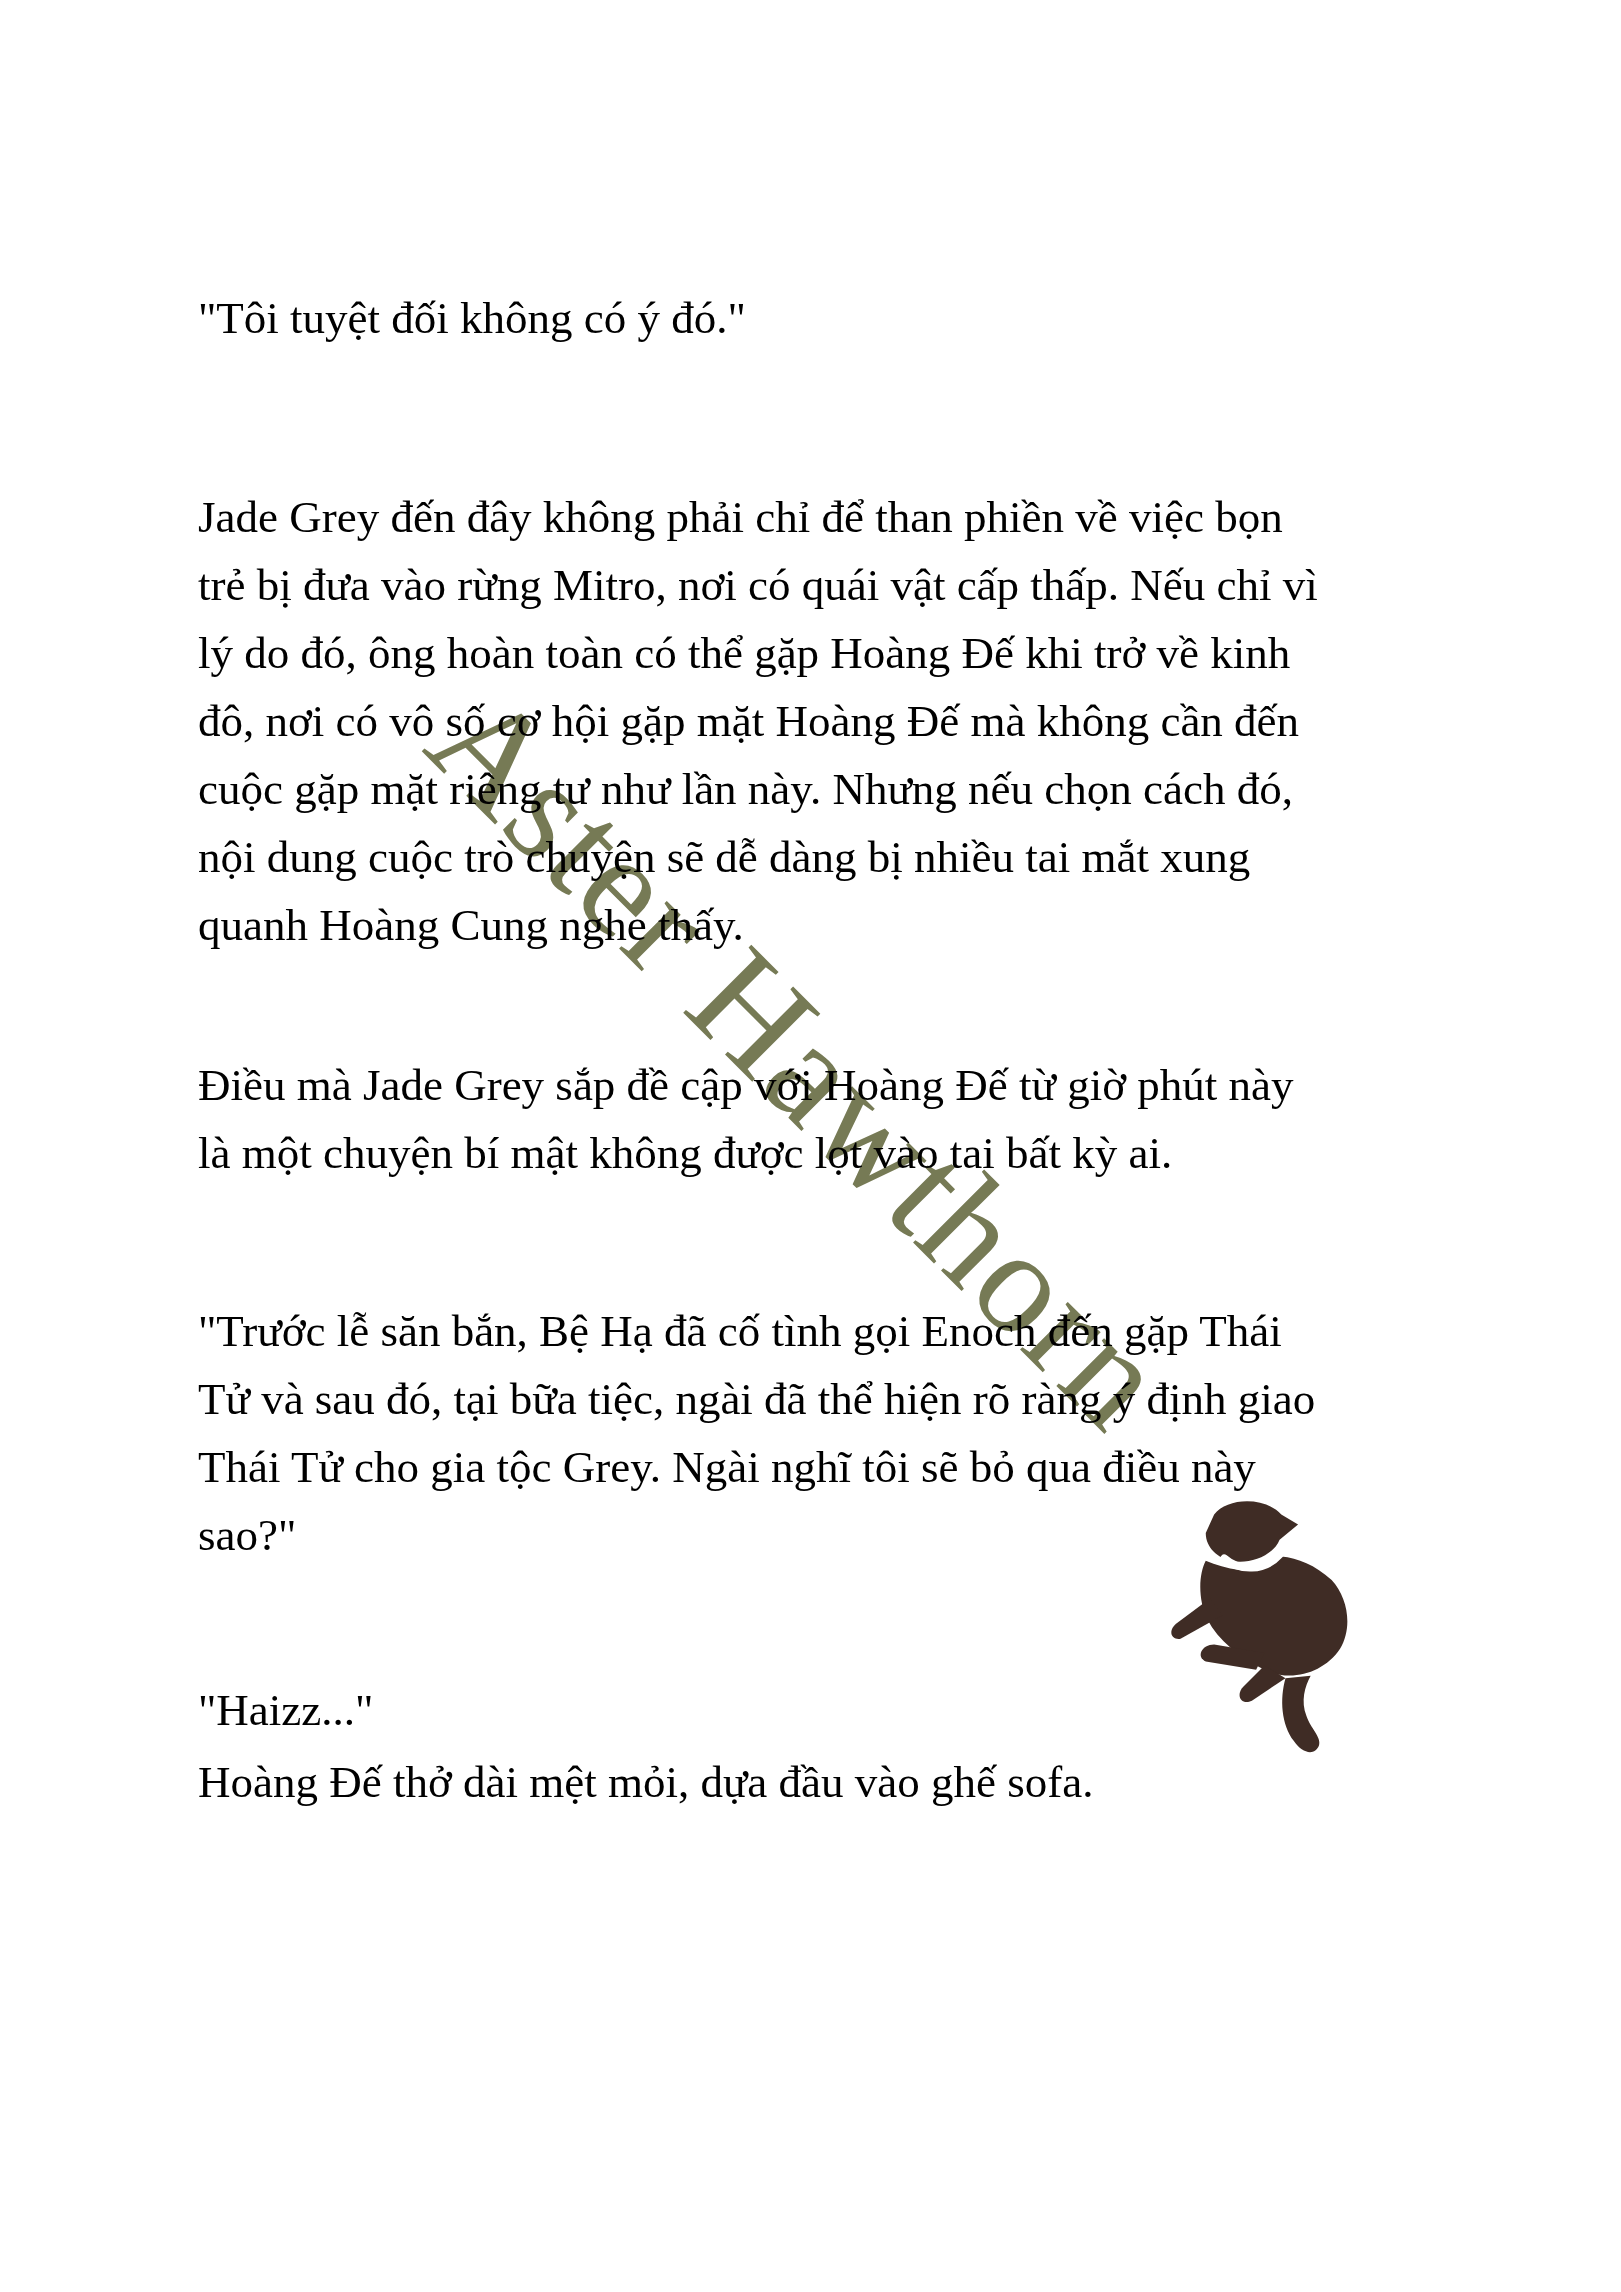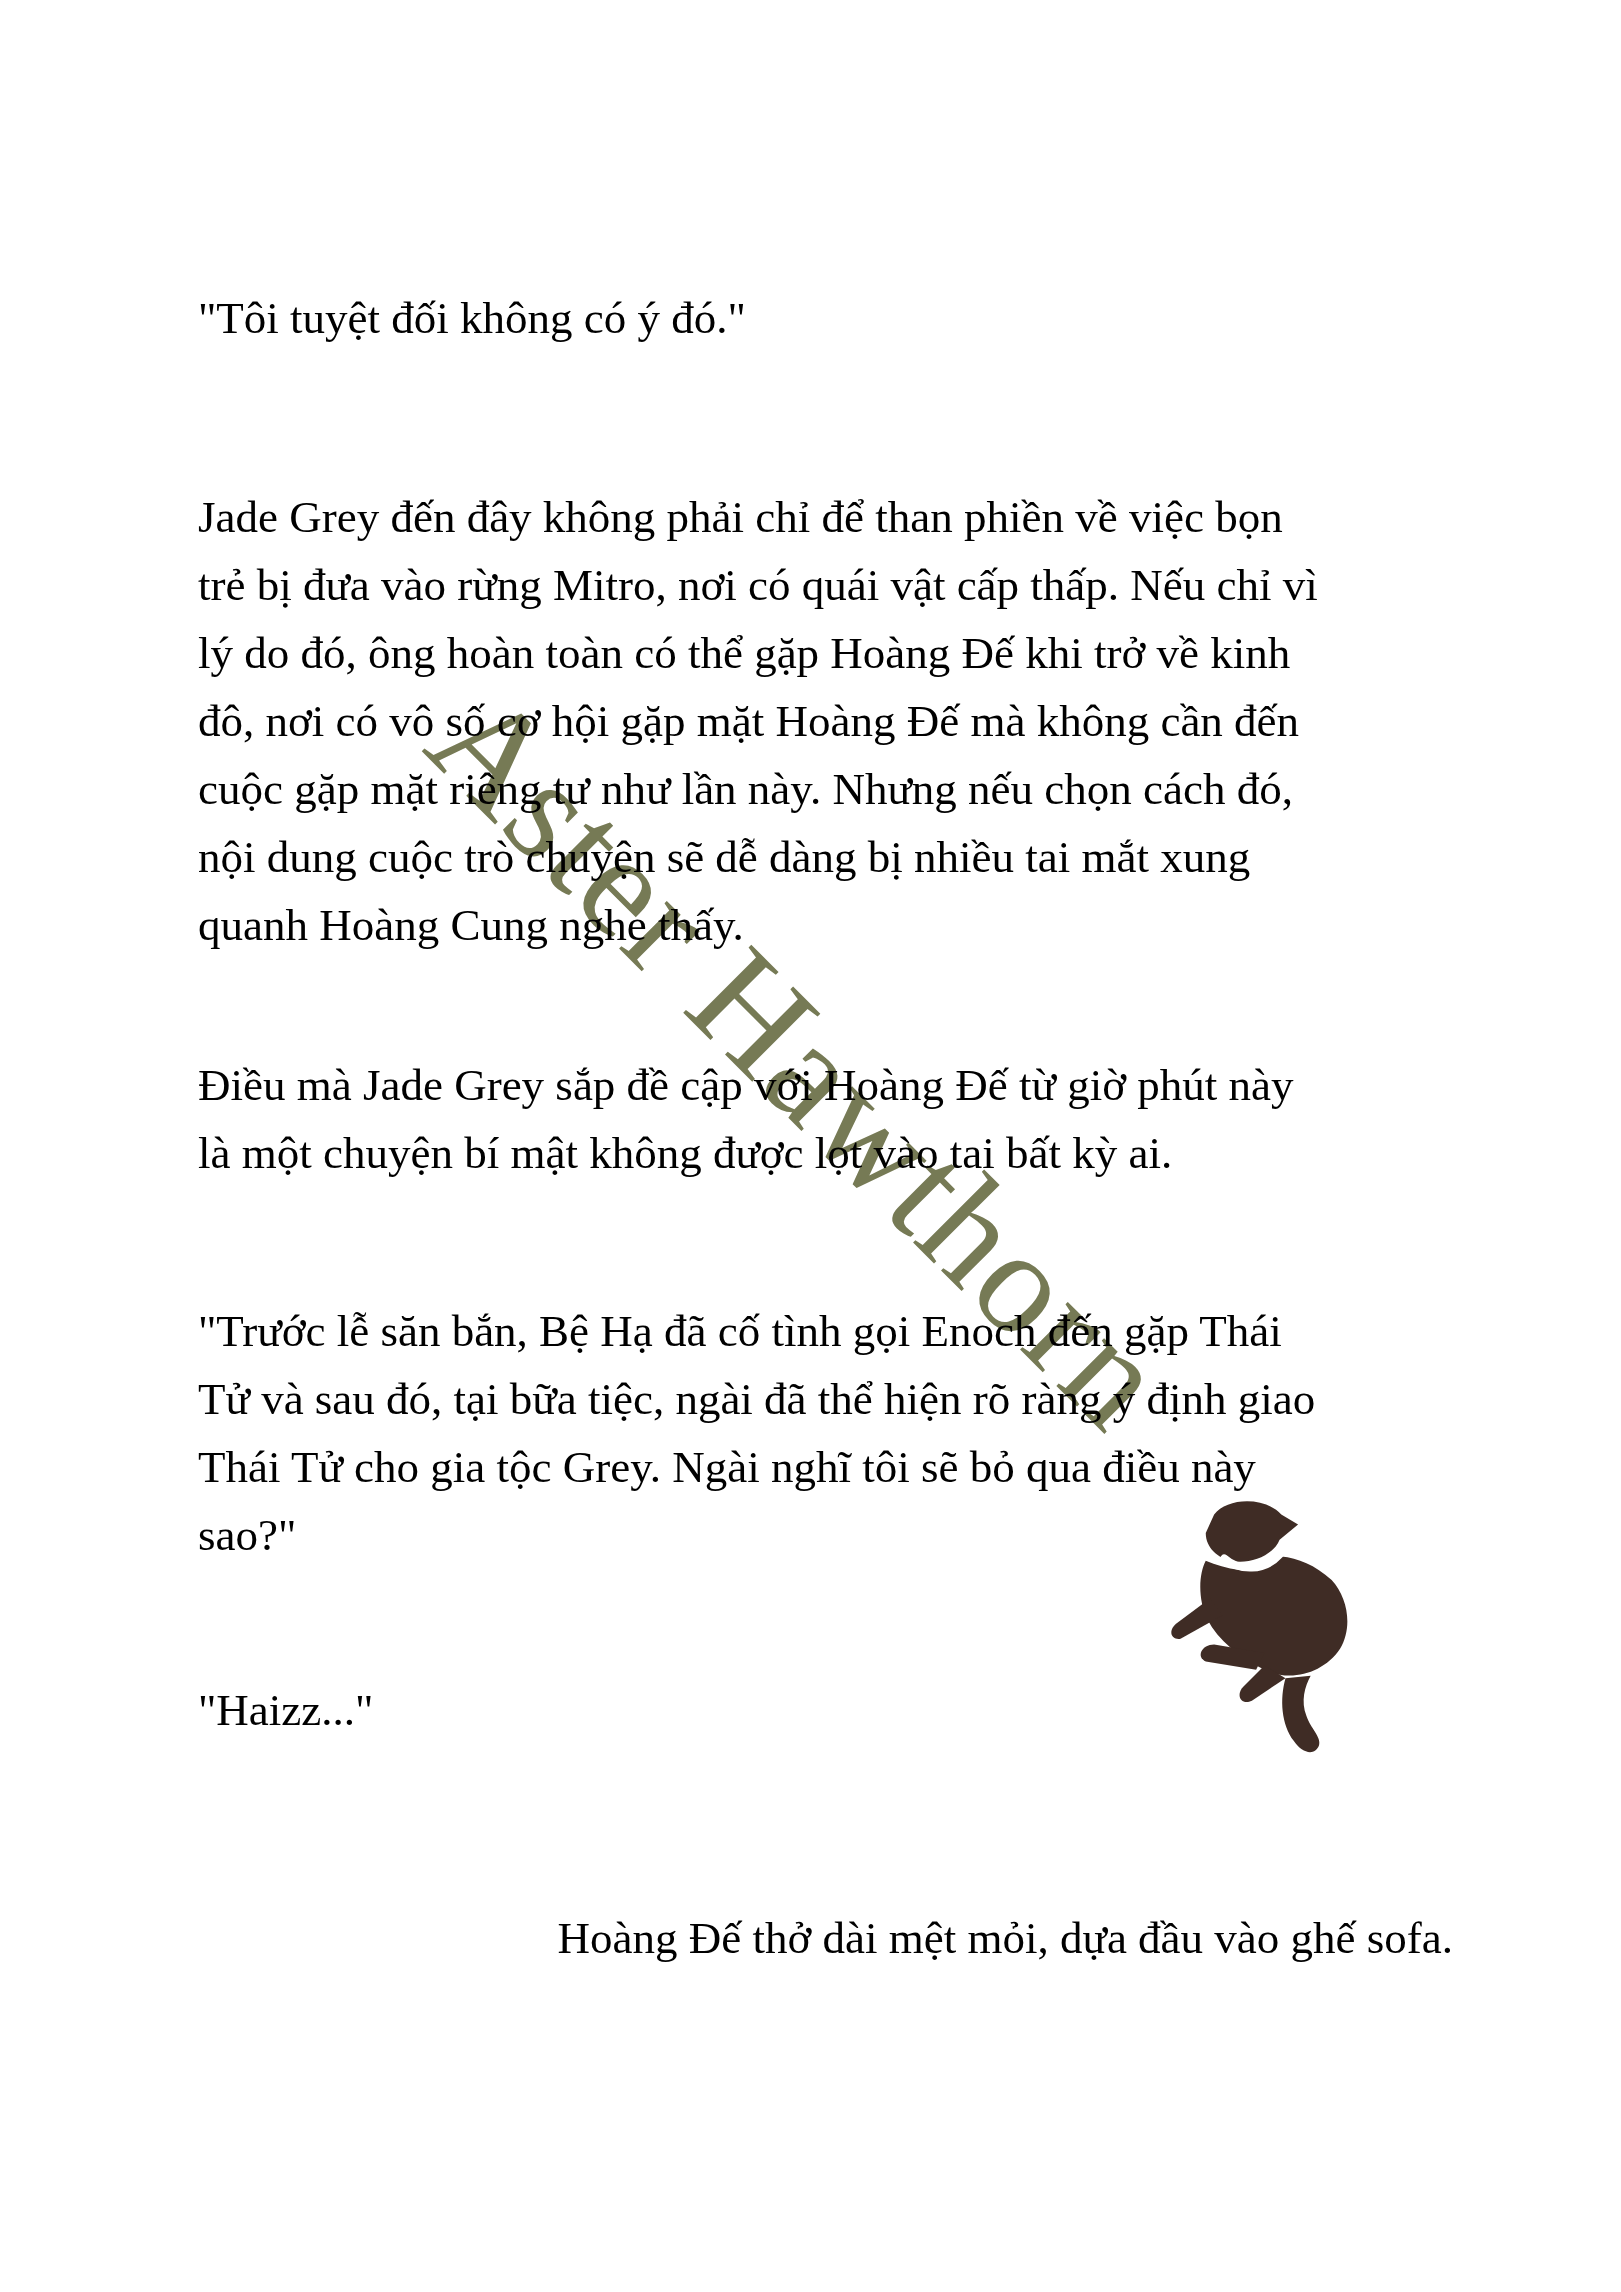--- a/index.html
+++ b/index.html
@@ -77,21 +77,21 @@
   <p class="para" style="top:1051px;">Điều mà Jade Grey sắp đề cập với Hoàng Đế từ giờ phút này
 là một chuyện bí mật không được lọt vào tai bất kỳ ai.</p>
 
   <p class="para" style="top:1297px;">"Trước lễ săn bắn, Bệ Hạ đã cố tình gọi Enoch đến gặp Thái
 Tử và sau đó, tại bữa tiệc, ngài đã thể hiện rõ ràng ý định giao
 Thái Tử cho gia tộc Grey. Ngài nghĩ tôi sẽ bỏ qua điều này
 sao?"</p>
 
   <p class="para" style="top:1676px;">"Haizz..."</p>
 
-  <p class="para" style="top:1904px;text-align:right;">Hoàng Đế thở dài mệt mỏi, dựa đầu vào ghế sofa.</p>
+  <p class="para" style="top:1748px;">Hoàng Đế thở dài mệt mỏi, dựa đầu vào ghế sofa.</p>
 
   <svg class="cat" viewBox="0 0 280 360" xmlns="http://www.w3.org/2000/svg">
     <g fill="#3f2c25">
 
       <path d="M80 40 C95 20 140 18 160 40 L180 52 L158 70 C150 90 120 100 100 95 C85 92 70 80 70 62 Z"></path>
 
       <path d="M70 95 C62 110 60 140 72 165 C85 190 110 210 140 225 C170 240 210 230 230 200 C245 175 240 140 220 118 C200 100 180 92 160 90 C150 100 130 108 110 106 C95 104 82 100 70 95 Z"></path>
 
       <path d="M75 140 L35 170 C25 178 28 190 40 188 L90 160 Z"></path>
 

